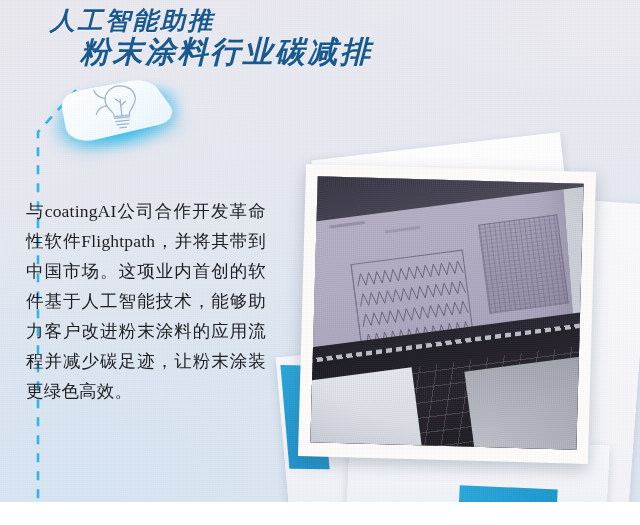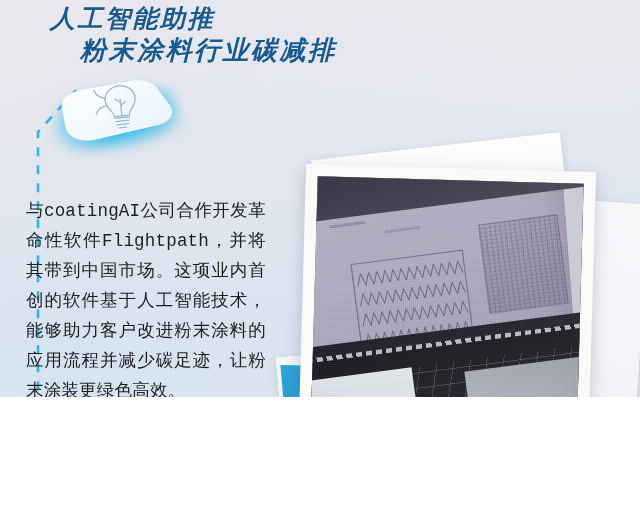--- a/index.html
+++ b/index.html
@@ -5,23 +5,23 @@
   html, body {
     margin: 0;
     padding: 0;
     background: #ffffff;
   }
   * { box-sizing: border-box; }
 
   .poster {
     position: relative;
     width: 640px;
-    height: 397px;
+    height: 502px;
     overflow: hidden;
-    font-family: Liberation Mono, monospace;
+    font-family: Liberation Serif, serif;
     background:
       radial-gradient(130% 100% at 12% 95%, #d8e6f3 0%, rgba(216,230,243,0) 55%),
       radial-gradient(120% 90% at 95% 5%, #ecebf2 0%, rgba(236,235,242,0) 60%),
       linear-gradient(160deg, #eceaf1 0%, #e6e9f1 35%, #e0e8f2 65%, #dde8f3 100%);
   }
   
   .grain {
     position: absolute;
     inset: 0;
     pointer-events: none;
@@ -56,21 +56,21 @@
     font-style: italic;
     text-shadow: 0 1px 0 rgba(255,255,255,.55);
     white-space: nowrap;
   }
   .title-line1 {
     font-size: 25px;
     line-height: 30px;
     margin-left: 50px;
   }
   .title-line2 {
-    font-size: 26px;
+    font-size: 30px;
     line-height: 32px;
     margin-left: 80px;
   }
 
   
   .bulb-wrap {
     position: absolute;
     left: 50px; top: 62px;
     width: 132px; height: 92px;
     z-index: 12;

